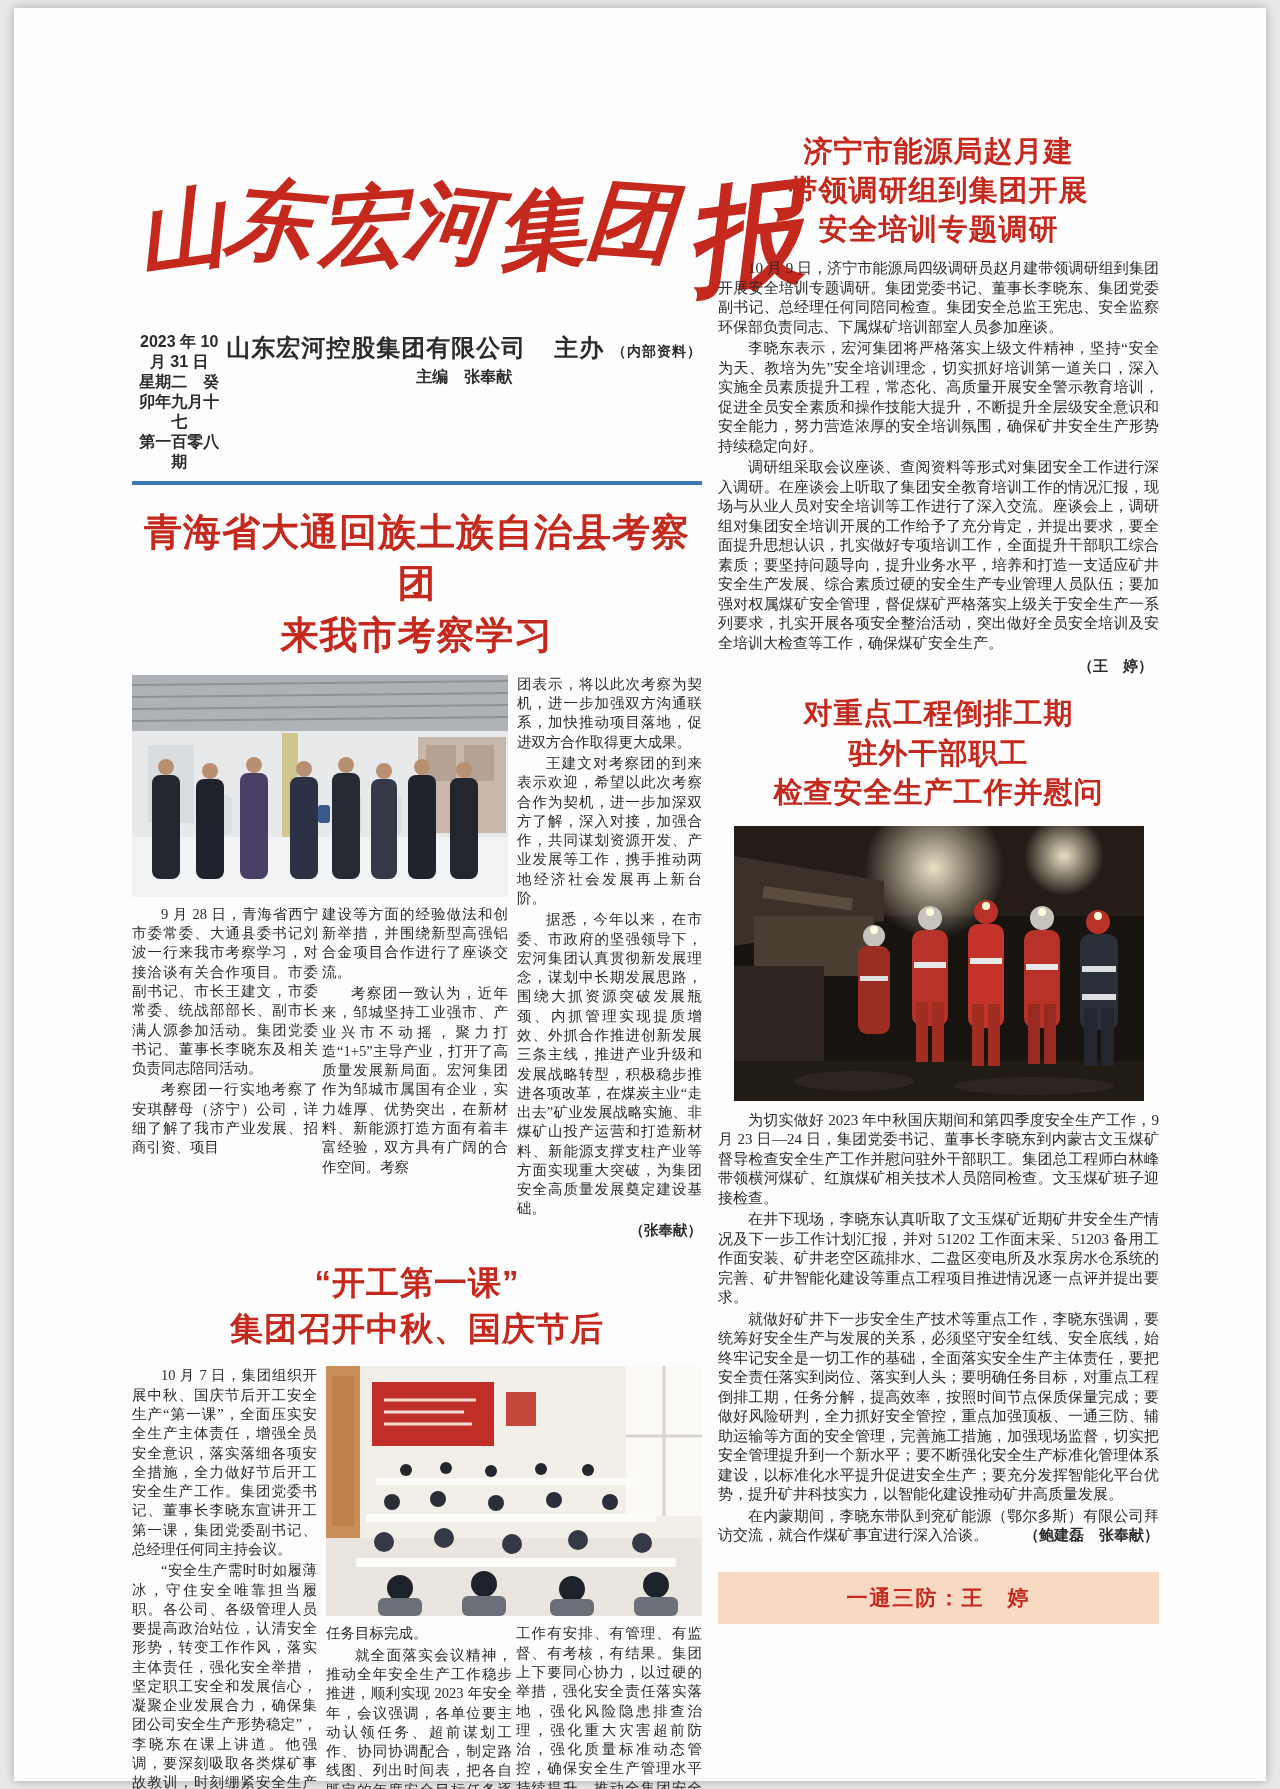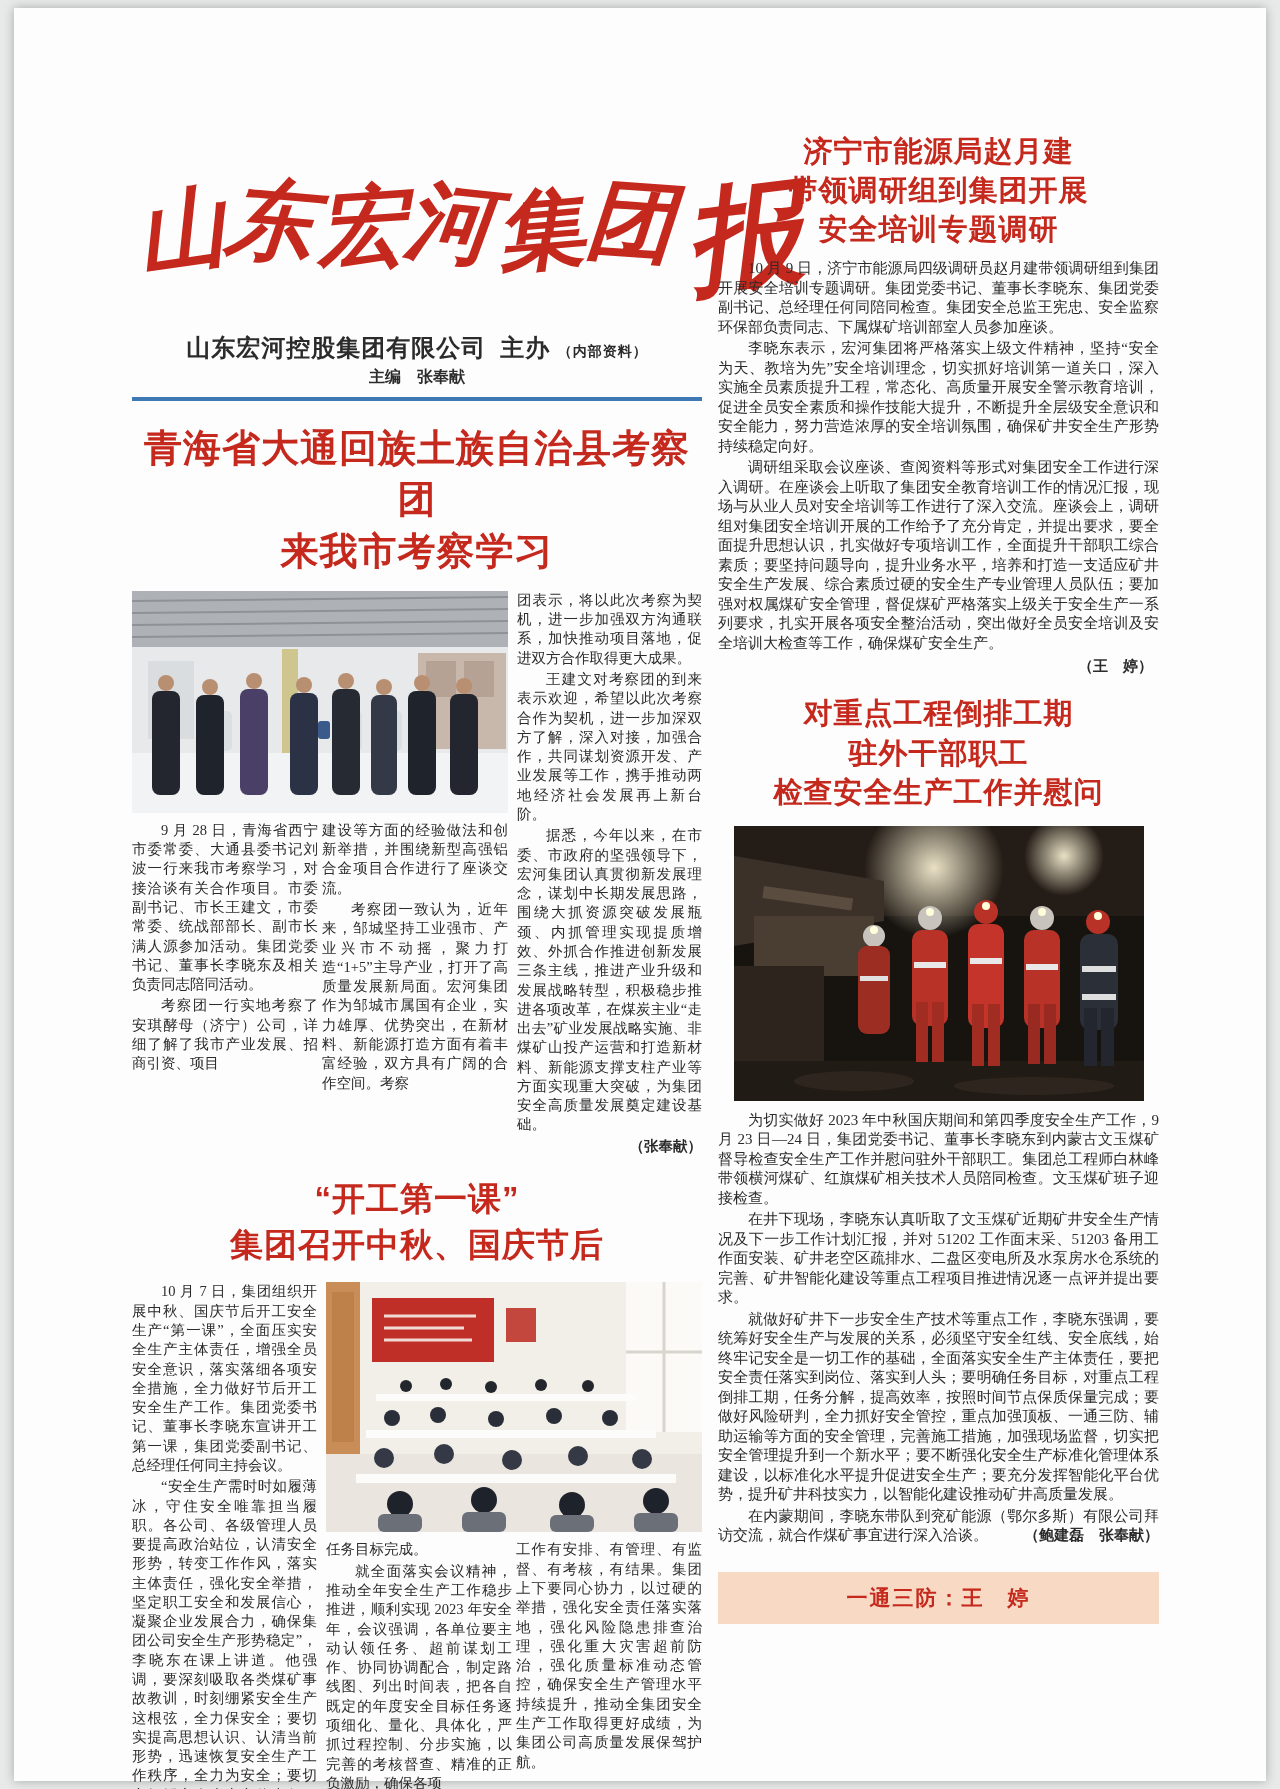--- a/index.html
+++ b/index.html
@@ -41,21 +41,21 @@
   .calligraphy span:nth-child(7){font-size:116px;transform:rotate(-7deg) translateY(12px);margin-left:8px;}
   .pinyin{
     text-align:center;color:#8c8c8c;font-weight:bold;
     font-family:"Liberation Serif","DejaVu Serif",serif;
     font-size:19px;letter-spacing:7px;margin-top:4px;width:100%;
   }
   .dateblock{display:flex;margin-top:12px;font-family:"Liberation Sans","DejaVu Sans",sans-serif;}
   .date-left{width:268px;text-align:center;font-weight:bold;font-size:16px;line-height:20px;}
   .date-right{flex:1;text-align:center;}
   .org-line{font-size:24px;font-weight:bold;letter-spacing:1px;white-space:nowrap;}
-  .org-line .org-role{margin-left:14px;}
+  .org-line .org-role{margin-left:28px;}
   .org-line .org-note{font-size:14px;font-weight:bold;}
   .editor-line{font-size:16px;font-weight:bold;margin-top:3px;}
   .rule-blue{height:4px;background:var(--blue);margin-top:9px;}
 
   
   .titleA{
     margin-top:22px;text-align:center;color:var(--red);
     font-family:"Liberation Sans","DejaVu Sans",sans-serif;
     font-weight:900;font-size:38px;line-height:1.35;letter-spacing:1px;
   }
@@ -107,20 +107,25 @@
         <span>山</span>
         <span>东</span>
         <span>宏</span>
         <span>河</span>
         <span>集</span>
         <span>团</span>
         <span>报</span>
       </div>
 
       <div class="dateblock">
+        <div class="date-left">
+          <div>2023 年 10 月 31 日</div>
+          <div>星期二　癸卯年九月十七</div>
+          <div>第一百零八期</div>
+        </div>
         <div class="date-right">
           <div class="org-line">
             <span>山东宏河控股集团有限公司</span><span class="org-role">主办</span>
             <span class="org-note">（内部资料）</span>
           </div>
           <div class="editor-line">主编　张奉献</div>
         </div>
       </div>
       <div class="rule-blue"></div>
     </div>

